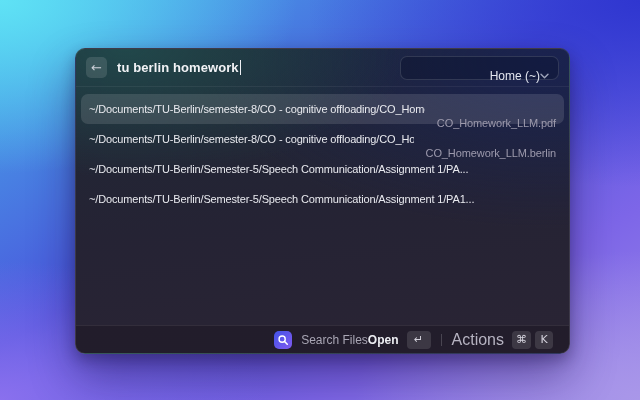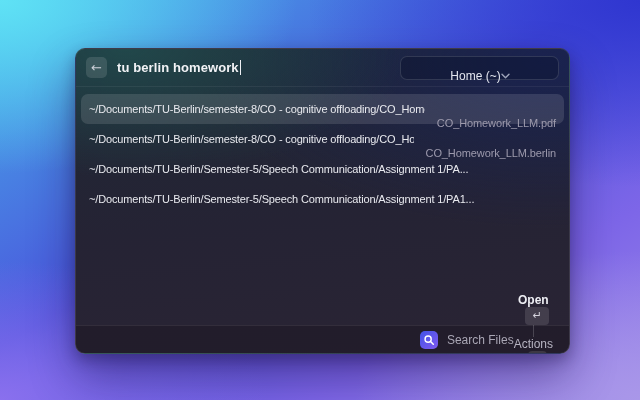--- a/index.html
+++ b/index.html
@@ -74,21 +74,21 @@
     display: inline-block;
     width: 1.5px; height: 15px;
     margin-left: 1px;
     background: #eef0f4;
   }
   .dropdown {
     flex: 0 0 auto;
     width: 159px; height: 24px;
     display: flex;
     align-items: center;
-    justify-content: center;
+    justify-content: flex-end;
     padding: 16px 9px 0 10px;
     border-radius: 7px;
     border: 1px solid rgba(255,255,255,0.13);
     background: rgba(9,15,42,0.38);
     color: #e2e5ee;
     font-size: 12px;
     font-weight: 500;
     cursor: pointer;
   }
   .dropdown svg { flex: 0 0 auto; }
@@ -149,21 +149,20 @@
     border-radius: 5px;
     background: linear-gradient(135deg, #4153e6 0%, #6e58ee 70%, #7e5bf0 100%);
     display: flex;
     align-items: center;
     justify-content: center;
   }
   .app-name { color: #a9a6b4; font-size: 12px; }
   .footer-right {
     display: flex;
     align-items: center;
-    flex-direction: column;
   }
   .open-label { color: #edeef3; font-size: 12px; font-weight: 600; }
   .key {
     display: inline-flex;
     align-items: center;
     justify-content: center;
     height: 18px;
     min-width: 18px;
     padding: 0 4px;
     border-radius: 4px;
@@ -173,21 +172,21 @@
     font-family: "DejaVu Sans", sans-serif;
   }
   .key.enter { min-width: 24px; margin-left: 8px; }
   .key.cmd { margin-left: 8px; }
   .key.k { margin-left: 4px; }
   .vsep {
     width: 1px; height: 12px;
     background: rgba(255,255,255,0.18);
     margin: 0 10px;
   }
-  .actions-label { color: #b6b3c1; font-size: 12px; cursor: pointer; }
+  .actions-label { color: #b6b3c1; font-size: 16px; cursor: pointer; }
 </style>
 </head>
 <body>
 
 <div class="wallpaper">
   <div class="window">
 
     <div class="header">
       <button class="back-btn">
         <span>←</span>

